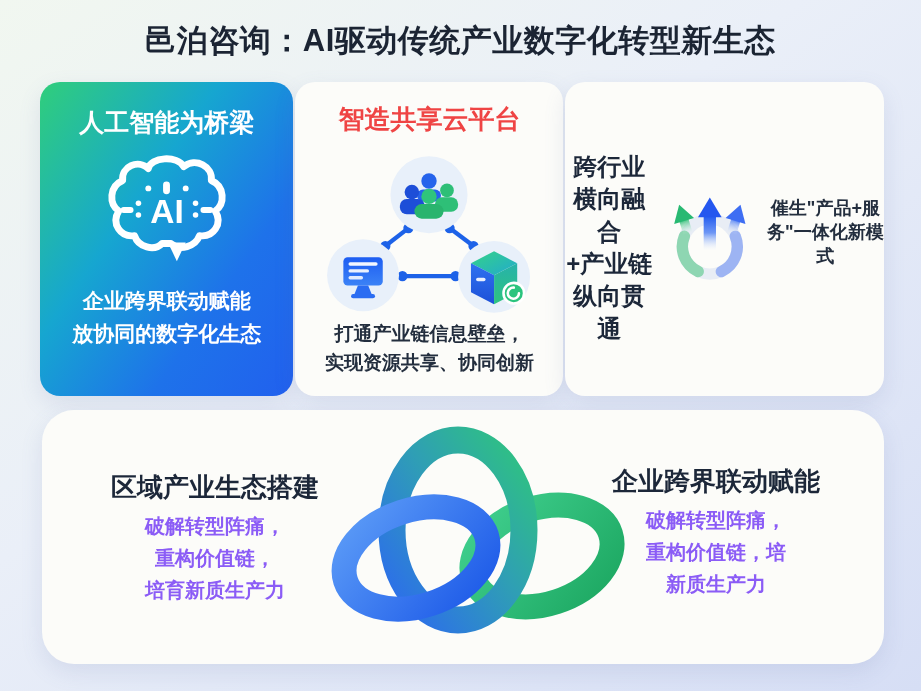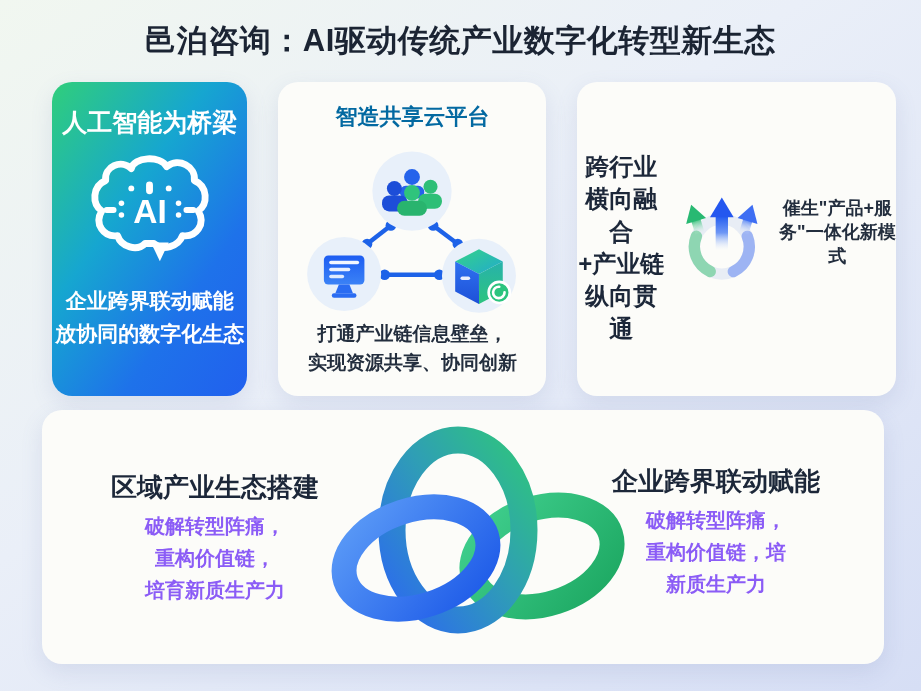--- a/index.html
+++ b/index.html
@@ -5,41 +5,41 @@
   html,body { margin:0; padding:0; }
   body { background:#c9d2ee; font-family:"Liberation Sans","DejaVu Sans",sans-serif; }
   .page {
     position:relative; width:921px; height:691px; overflow:hidden;
     background:linear-gradient(145deg,#f1f7f0 0%, #eaeff8 42%, #d6def5 100%);
   }
   .main-title {
     position:absolute; top:20px; left:0; right:0; margin:0;
     text-align:center; font-size:31px; font-weight:800; color:#1b2433; letter-spacing:0.5px;
   }
-  .row { position:absolute; top:82px; left:52px; width:844px; height:314px; display:flex; gap:31px; }
+  .row { position:absolute; top:82px; left:40px; width:844px; height:314px; display:flex; gap:2px; }
   .card { border-radius:20px; box-shadow:0 8px 22px rgba(96,115,170,.14); box-sizing:border-box; }
   .card-white { background:#fcfcf9; }
   .card-ai {
     flex:1 1 278px;
     background:linear-gradient(125deg,#30ce7b 0%, #16a6d0 38%, #1e72ea 70%, #2160ee 100%);
     color:#ffffff; display:flex; flex-direction:column; align-items:center;
   }
   .card-ai h2 { margin:24px 0 0 0; font-size:25px; font-weight:800; }
   .card-ai .brain { margin-top:10px; }
   .card-ai .card-body { margin-top:10px; font-size:21px; font-weight:700; line-height:1.55; text-align:center; }
   .card-cloud { flex:1 1 268px; display:flex; flex-direction:column; align-items:center; }
-  .card-cloud h2 { margin:20px 0 0 0; font-size:22px; font-weight:800; color:#0369a1; }
+  .card-cloud h2 { margin:20px 0 0 0; font-size:26px; font-weight:800; color:#ef4444; }
   .card-cloud .card-body { margin-top:2px; font-size:19px; font-weight:600; color:#232e3e; line-height:1.5; text-align:center; }
   .card-fusion { flex:1 1 277px; display:flex; flex-direction:row; align-items:center; }
   .card-fusion h2 { margin:18px 0 0 0; font-size:24px; font-weight:800; color:#1c2739; line-height:1.35; text-align:center; }
   .card-fusion .card-body { margin-top:4px; font-size:18px; font-weight:600; color:#232e3e; text-align:center; }
   .line-block { display:block; }
   .card-bottom {
     position:absolute; top:410px; left:42px; width:842px; height:254px;
-    background:#fcfcf9; border-radius:20px; box-shadow:0 8px 22px rgba(96,115,170,.14);text-decoration:underline;
+    background:#fcfcf9; border-radius:32px; box-shadow:0 8px 22px rgba(96,115,170,.14);text-decoration:underline;
   }
   .bottom-col { position:absolute; text-align:center; }
   .bottom-col h2 { margin:0; font-size:26px; font-weight:800; color:#1c2739; }
   .bottom-col .card-body { margin-top:5px; font-size:20px; font-weight:600; color:#8b5cf6; line-height:1.6; }
   .col-left { left:23px; top:60px; width:300px; }
   .col-right { left:544px; top:54px; width:260px; }
   .rings-wrap { position:absolute; left:278px; top:8px; width:310px; height:240px; }
 </style>
 </head>
 <body>

